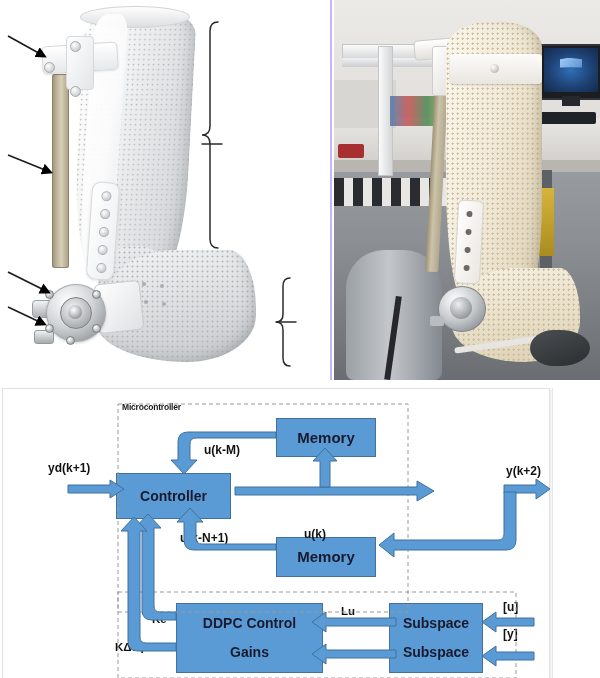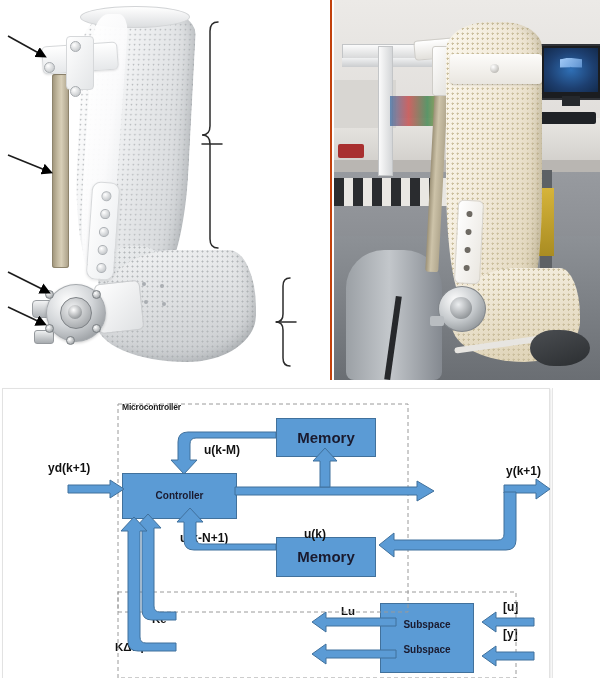--- a/index.html
+++ b/index.html
@@ -1,17 +1,17 @@
 <!DOCTYPE html>
 <html><head>
 <meta charset="utf-8">
 <style>
   html,body{margin:0;padding:0;background:#ffffff;}
   body{width:600px;height:678px;overflow:hidden;font-family:"Liberation Sans",sans-serif;}
-  #root{position:relative;width:576px;height:678px;background:#c2410c;}
+  #root{position:relative;width:576px;height:678px;background:#c4b5fd;}
 
   
   .top-row{position:absolute;left:0;top:0;width:600px;height:380px;}
 
   
   .cad-panel{position:absolute;left:0;top:0;width:330px;height:380px;background:#ffffff;overflow:hidden;}
 
   .cad-stage{position:absolute;left:0;top:0;width:330px;height:380px;}
 
   
@@ -180,26 +180,26 @@
   .slide-right-edge{position:absolute;left:552px;top:8px;width:48px;height:290px;background:#ffffff;
     border-left:1px solid #e6e6e6;}
 
   .mc-label{position:absolute;left:122px;top:402px;font-size:8.5px;font-weight:700;color:#1b1b1b;
     letter-spacing:-.2px;}
 
   .blk{position:absolute;background:#5b9bd5;border:1px solid #41719c;
     display:flex;align-items:center;justify-content:center;text-align:center;
     color:#1a1a2e;font-weight:700;line-height:1.06;}
 
-  .blk-controller{left:122px;top:473px;width:113px;height:44px;font-size:10px;}
+  .blk-controller{left:116px;top:473px;width:113px;height:44px;font-size:14px;}
   .blk-mem1{left:276px;top:418px;width:98px;height:37px;font-size:15px;}
   .blk-mem2{left:276px;top:537px;width:98px;height:38px;font-size:15px;}
   .blk-pam{left:434px;top:473px;width:70px;height:38px;font-size:15px;}
   .blk-ddpc{left:176px;top:603px;width:137px;height:68px;font-size:14px;padding:0 4px;}
-  .blk-sub{left:380px;top:603px;width:92px;height:68px;font-size:10px;}
+  .blk-sub{left:389px;top:603px;width:92px;height:68px;font-size:14px;}
 
   .lbl{position:absolute;font-size:12px;font-weight:700;color:#111;white-space:nowrap;}
   .lbl-yd{left:48px;top:461px;}
   .lbl-ukm{left:204px;top:443px;}
   .lbl-uk{left:304px;top:516px;margin-top:11px;}
   .lbl-ukn{left:180px;top:531px;}
   .lbl-yk{left:506px;top:464px;}
   .lbl-ke{left:152px;top:613px;font-size:11.5px;}
   .lbl-kwp{left:115px;top:641px;font-size:11.5px;}
   .lbl-lu{left:341px;top:605px;font-size:11.5px;}
@@ -308,33 +308,39 @@
     <div class="slide-inner"></div>
     <div class="slide-right-edge"></div>
   </div>
 
   <div class="mc-label">Microcontroller</div>
 
   <div class="blk blk-controller">Controller</div>
   <div class="blk blk-mem1">Memory</div>
   <div class="blk blk-mem2">Memory</div>
 
+  <div class="blk blk-ddpc">
+    <div>
+      <div>DDPC Control</div>
+      <div style="margin-top:14px">Gains</div>
+    </div>
+  </div>
 
   <div class="blk blk-sub">
     <div>
       <div>Subspace</div>
       <div style="margin-top:14px">Subspace</div>
     </div>
   </div>
 
   <div class="lbl lbl-yd">yd(k+1)</div>
   <div class="lbl lbl-ukm">u(k-M)</div>
   <div class="lbl lbl-uk">u(k)</div>
   <div class="lbl lbl-ukn">u(k-N+1)</div>
-  <div class="lbl lbl-yk">y(k+1)</div>
+  <div class="lbl lbl-yk">y(k+2)</div>
   <div class="lbl lbl-ke">Ke</div>
   <div class="lbl lbl-kwp">KΔwp</div>
   <div class="lbl lbl-lu">Lu</div>
   <div class="lbl lbl-lw">Lw</div>
   <div class="lbl lbl-u">[u]</div>
   <div class="lbl lbl-y">[y]</div>
 
   <svg class="overlay" viewBox="0 0 600 678">
     <defs>
       <marker id="blkarrow" markerWidth="7" markerHeight="7" refX="5" refY="3.5" orient="auto">

